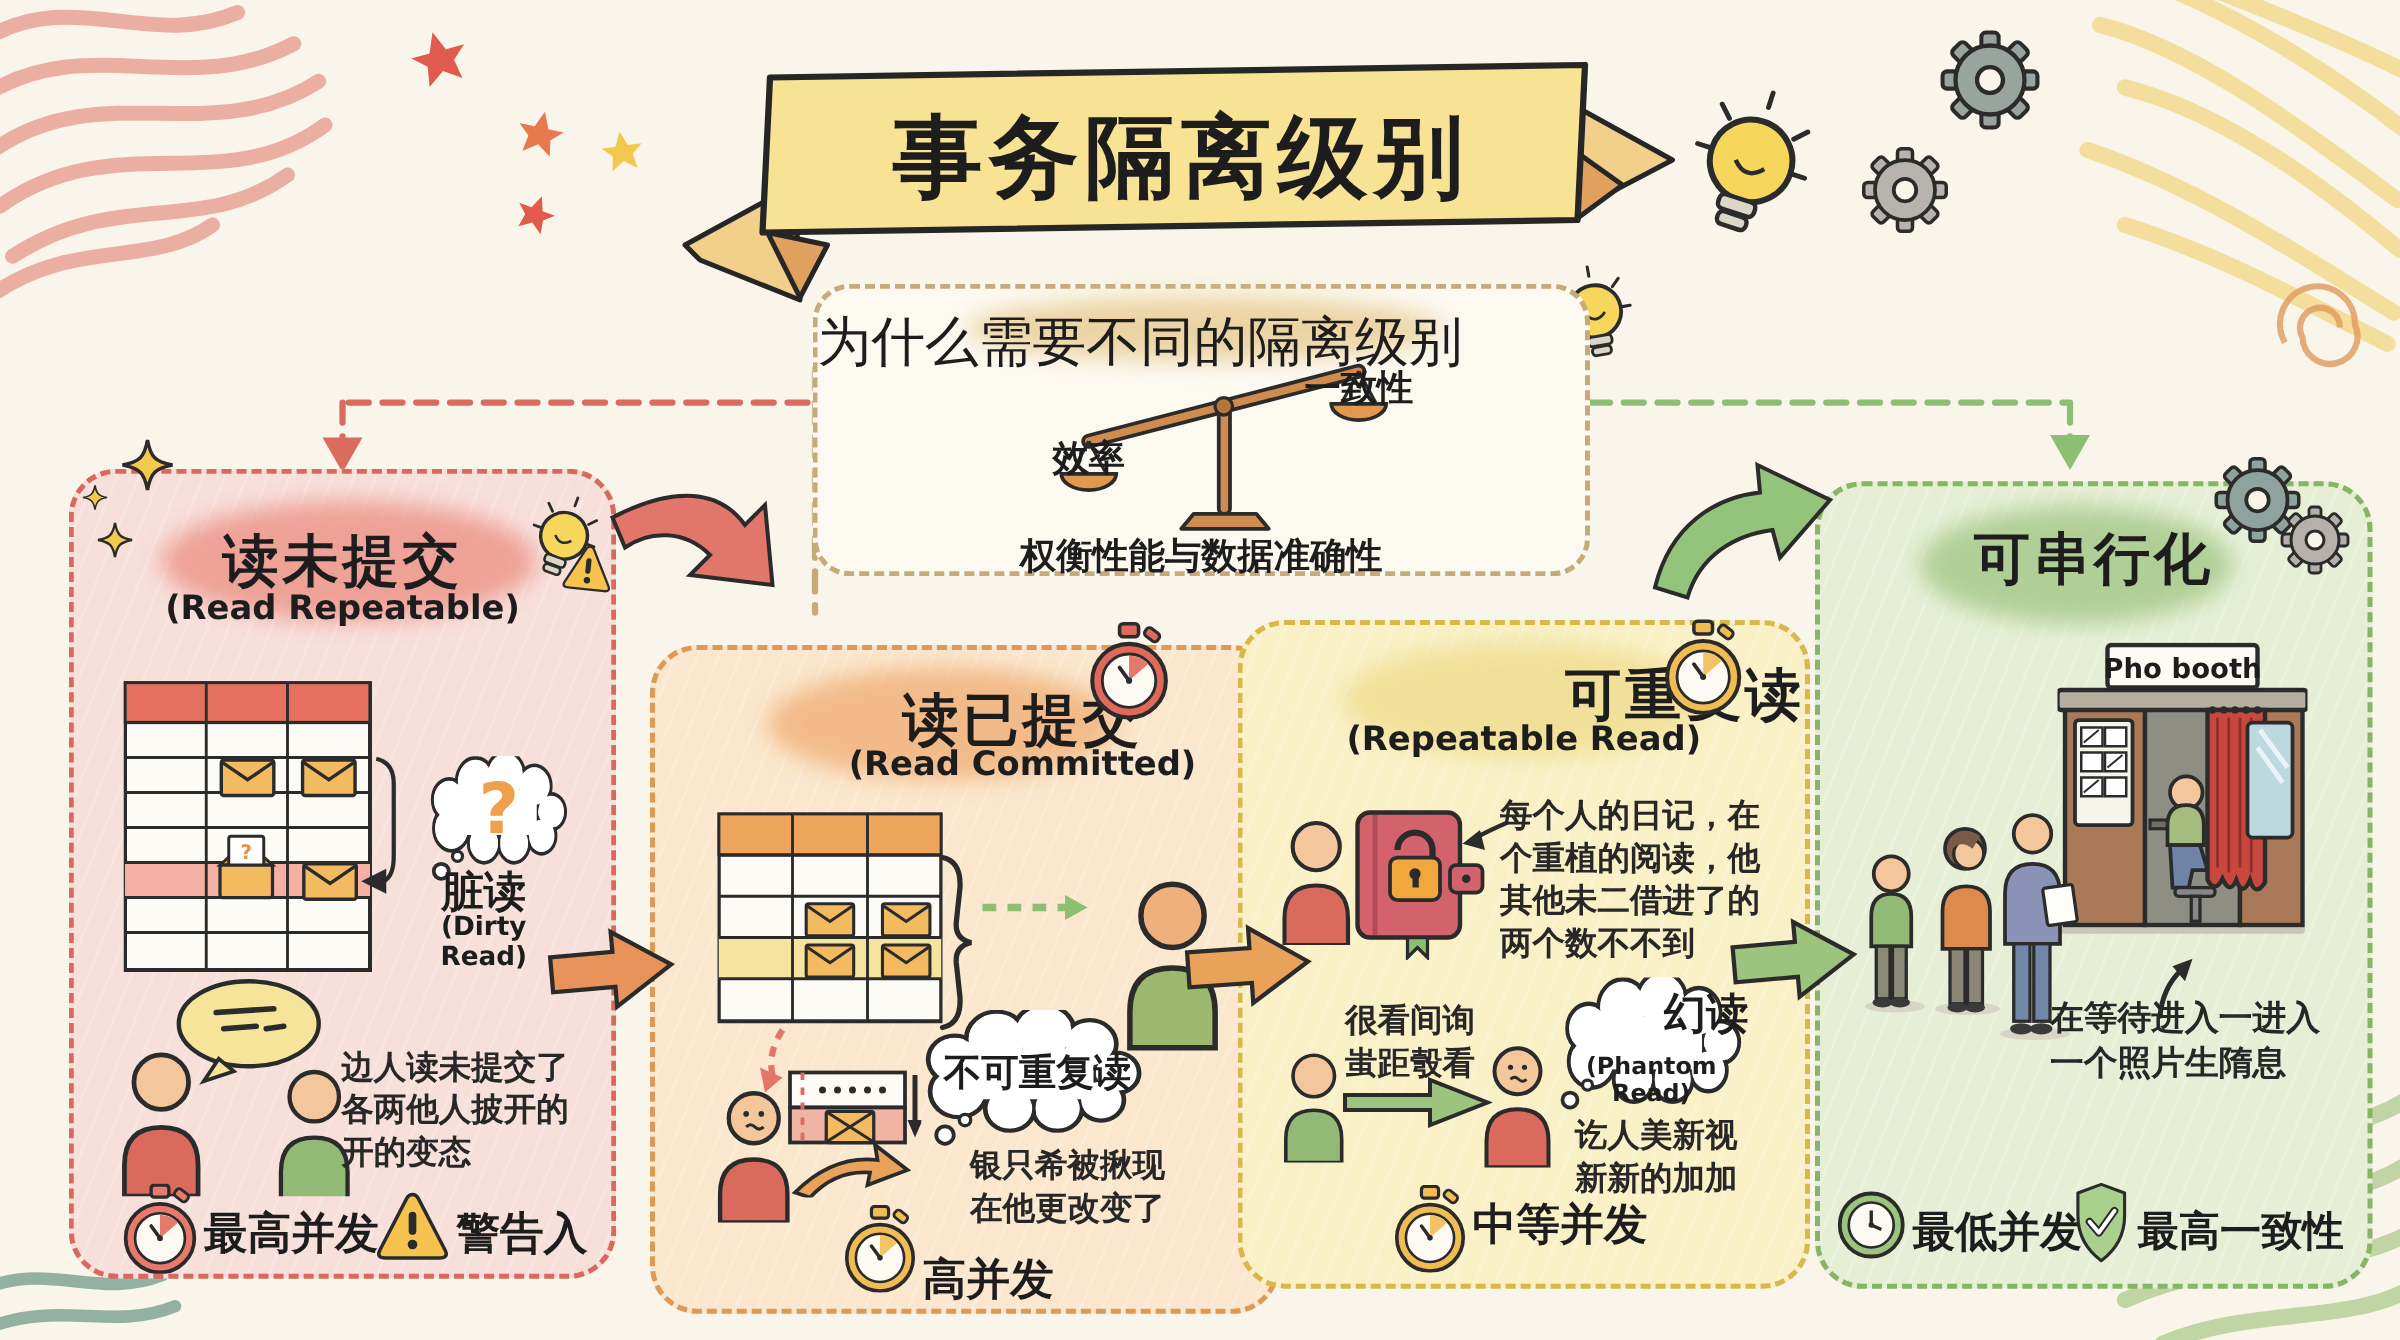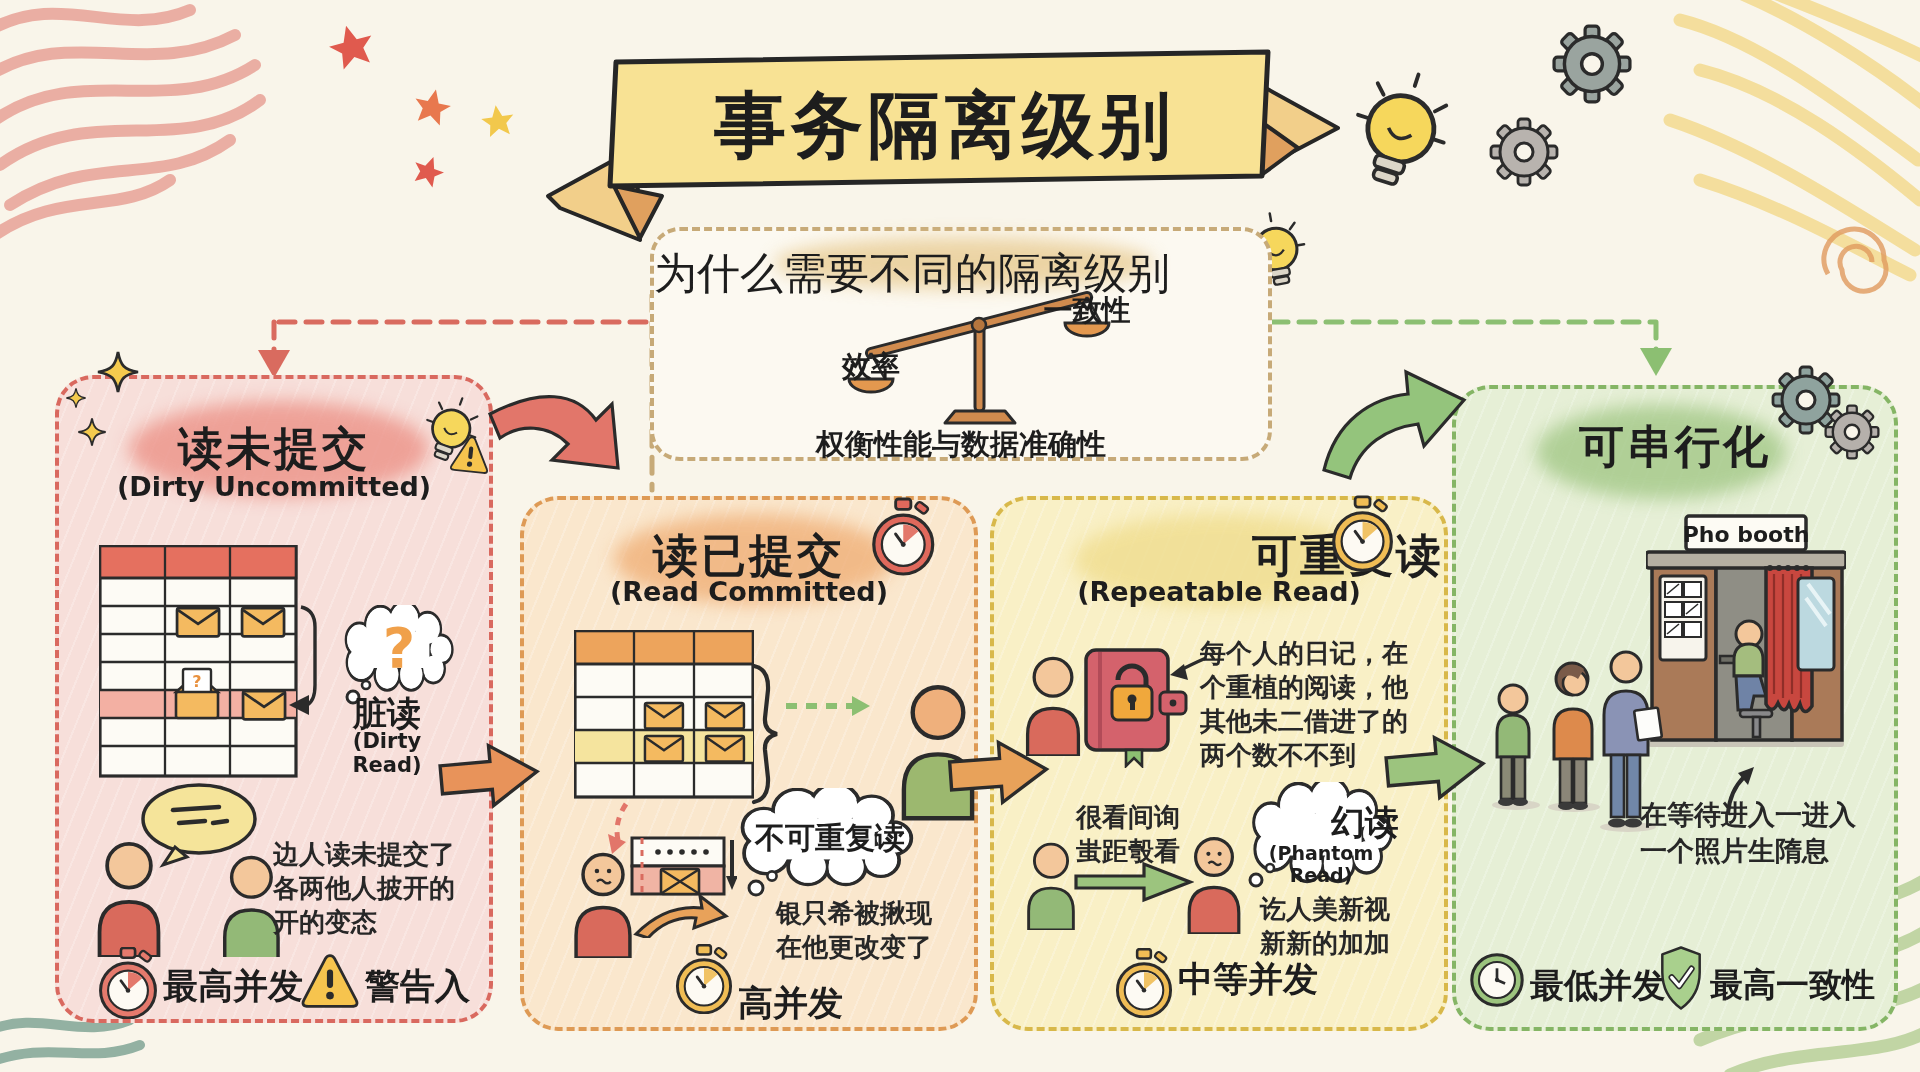--- a/index.html
+++ b/index.html
@@ -10,21 +10,21 @@
   .abs{position:absolute;}
   .banner-text{position:absolute;left:620px;top:78px;width:650px;text-align:center;
                font-size:72px;font-weight:bold;letter-spacing:5px;z-index:2;}
   .why-box{position:absolute;left:650px;top:227px;width:614px;height:226px;z-index:2;
            border:4px dashed #c7aa78;border-radius:30px;background:#fcf9f1;}
   .why-title{position:absolute;left:0;top:14px;width:100%;text-align:left;font-size:43px;font-weight:normal;}
   .blob{position:absolute;border-radius:50%;filter:blur(9px);opacity:.8;}
   .panel{position:absolute;z-index:2;border-radius:38px;
          background-image:repeating-linear-gradient(112deg,rgba(255,255,255,.22) 0 2px,rgba(255,255,255,0) 2px 16px);}
   .p1{left:55px;top:375px;width:430px;height:640px;background-color:#f7dfda;border:4px dashed #d9695f;}
-  .p2{left:520px;top:496px;width:450px;height:527px;background-color:#fae7cd;border:4px dashed #de9a55;}
+  .p2{left:520px;top:516px;width:450px;height:527px;background-color:#fae7cd;border:4px dashed #de9a55;padding-left:46px;}
   .p3{left:990px;top:496px;width:450px;height:527px;background-color:#f9f0c6;border:4px dashed #d8b84a;}
   .p4{left:1452px;top:385px;width:438px;height:638px;background-color:#e6efd6;border:4px dashed #85b565;}
   .ptitle{position:absolute;width:100%;text-align:center;font-size:45px;font-weight:bold;letter-spacing:3px;}
   .psub{position:absolute;width:100%;text-align:center;font-size:27px;font-weight:bold;}
   .body-txt{position:absolute;font-size:26px;line-height:34px;font-weight:bold;color:#272727;}
   .issue{position:absolute;text-align:center;font-weight:bold;}
   .stat{position:absolute;font-size:35px;font-weight:bold;}
   .scale-label{position:absolute;font-size:29px;font-weight:bold;text-align:center;}
   .why-caption{position:absolute;left:0;top:194px;width:100%;text-align:center;font-size:29px;font-weight:bold;}
 </style>
@@ -199,21 +199,21 @@
     <path d="M236,56 A22,13 0 0 0 280,56 Z" fill="#e3984f" stroke="#2b2b2b" stroke-width="3"></path>
   </svg>
   <div class="scale-label" style="left:172px;top:116px;width:90px;">效率</div>
   <div class="scale-label" style="left:368px;top:60px;width:130px;">一致性</div>
   <div class="why-caption">权衡性能与数据准确性</div>
 </div>
 
 <section class="panel p1">
   <div class="blob" style="left:70px;top:22px;width:300px;height:96px;background:#ec9287;"></div>
   <div class="ptitle" style="top:40px;">读未提交</div>
-  <div class="psub" style="top:92px;">(Dirty Uncommitted)</div>
+  <div class="psub" style="top:92px;">(Read Repeatable)</div>
 
   <svg class="abs" style="left:40px;top:166px;" width="245" height="236" viewBox="0 0 245 236">
     <rect x="1" y="1" width="196" height="230" fill="#fdfbf5" stroke="#2b2b2b" stroke-width="3.2"></rect>
     <rect x="1" y="1" width="196" height="32" fill="#e5705f" stroke="#2b2b2b" stroke-width="2.6"></rect>
     <rect x="1" y="145" width="196" height="28" fill="#f3b0a3"></rect>
     <path d="M66,1 V231 M131,1 V231 M1,33 H197 M1,61 H197 M1,89 H197 M1,117 H197 M1,145 H197 M1,173 H197 M1,201 H197" stroke="#2b2b2b" stroke-width="2.3" fill="none"></path>
     <use href="#env" transform="translate(77,62) scale(1.05)"></use>
     <use href="#env" transform="translate(142,62) scale(1.05)"></use>
     <g>
       <path d="M77,147 L98,128 L119,147 Z" fill="#e8a84e" stroke="#2b2b2b" stroke-width="2.4"></path>
@@ -378,21 +378,21 @@
     <path d="M33,34 q4,-4 8,0 q4,4 8,0" stroke="#2b2b2b" stroke-width="2.8" fill="none"></path>
   </svg>
 
   <svg class="abs" style="left:250px;top:282px;" width="152" height="108" viewBox="0 0 152 108">
     <g transform="translate(6,0) scale(0.62,0.7)">
           <use href="#cloud"></use>
         </g>
     <circle cx="12" cy="98" r="6" fill="#ffffff" stroke="#2b2b2b" stroke-width="3"></circle>
     <circle cx="26" cy="86" r="4" fill="#ffffff" stroke="#2b2b2b" stroke-width="2.6"></circle>
   </svg>
-  <div class="issue" style="left:262px;top:300px;width:130px;font-size:34px;padding-left:44px;">幻读</div>
+  <div class="issue" style="left:262px;top:288px;width:130px;font-size:34px;padding-left:44px;">幻读</div>
   <div class="issue" style="left:256px;top:342px;width:142px;font-size:19px;">(Phantom Read)</div>
   <div class="body-txt" style="left:266px;top:392px;width:150px;">
     <div>讫人美新视</div>
     <div>新新的加加</div>
   </div>
 
   <svg class="abs" style="left:120px;top:448px;" width="60" height="70" viewBox="0 0 70 81">
     <use href="#sw" style="--m:#f0bd55;--w:#f0bd55"></use>
   </svg>
   <div class="stat" style="left:184px;top:456px;">中等并发</div>

